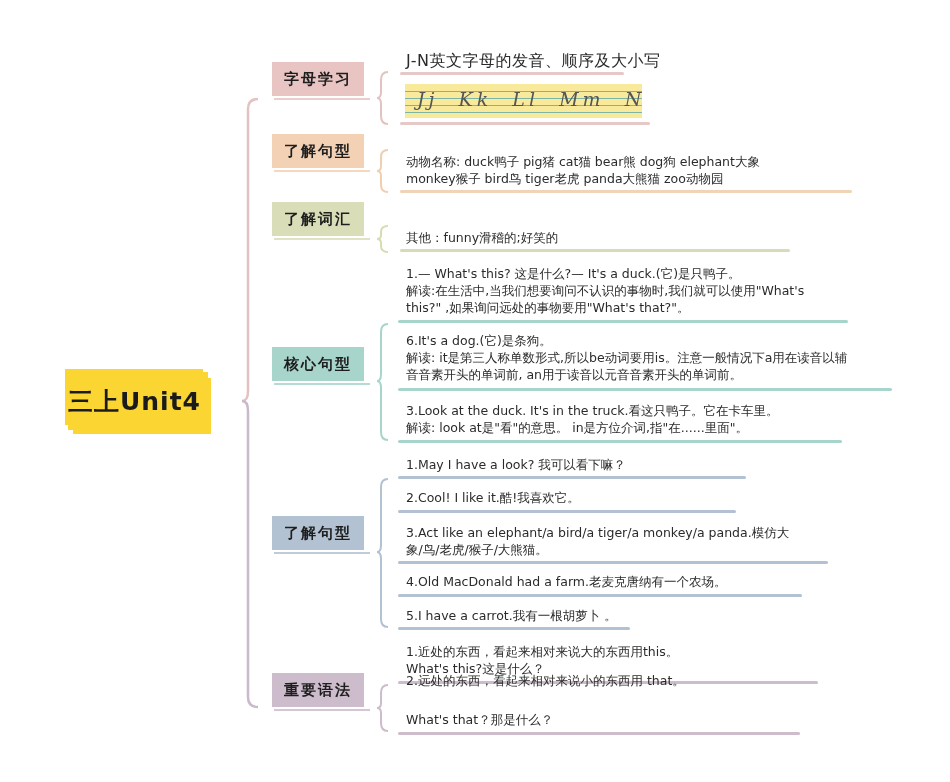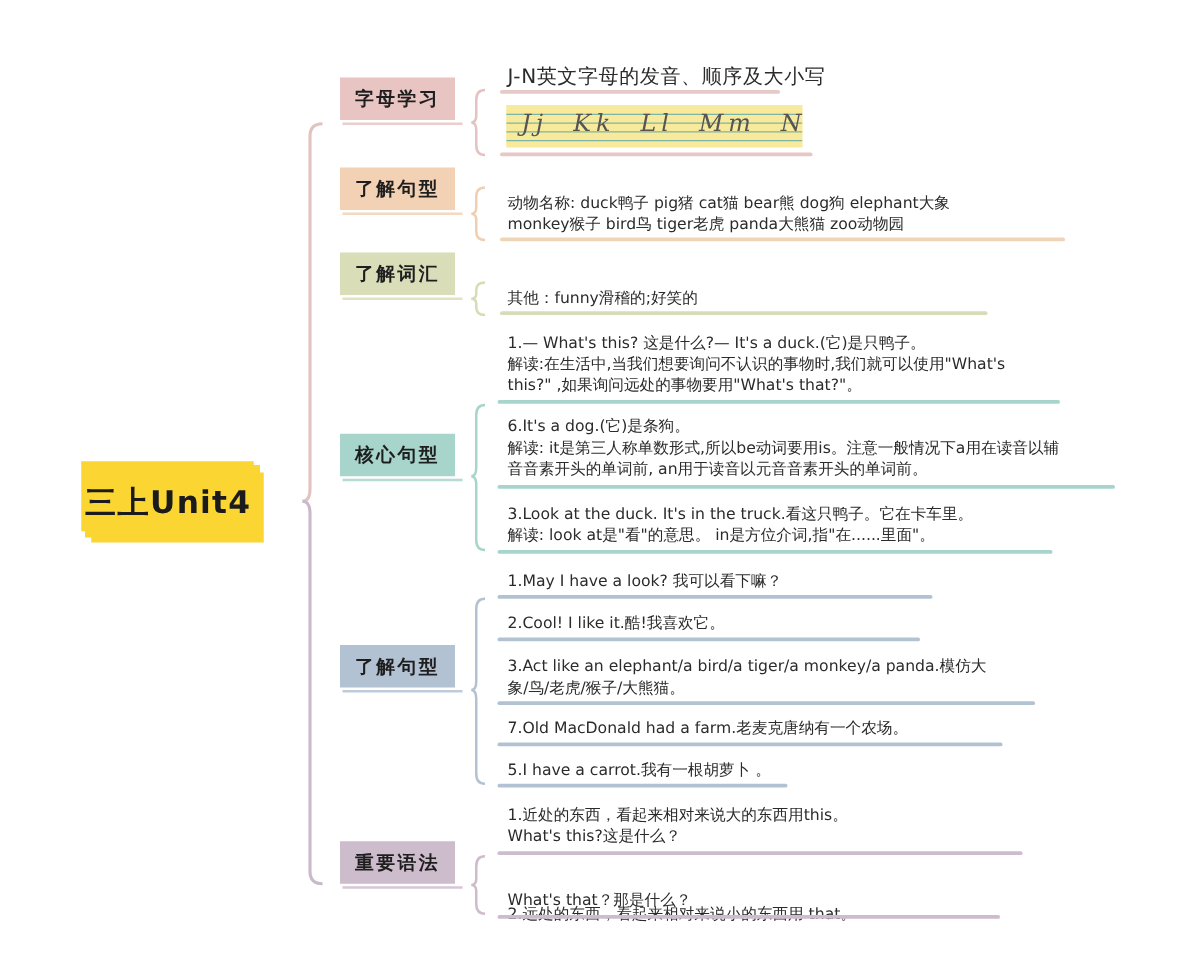--- a/index.html
+++ b/index.html
@@ -102,31 +102,31 @@
 <div class="txt" style="left:406px;top:456px">1.May I have a look? 我可以看下嘛？</div>
 <div class="uline" style="left:398px;top:476px;width:348px;background:#b3c2d3"></div>
 
 <div class="txt" style="left:406px;top:489px">2.Cool! I like it.酷!我喜欢它。</div>
 <div class="uline" style="left:398px;top:510px;width:338px;background:#b3c2d3"></div>
 
 <div class="txt" style="left:406px;top:524px">3.Act like an elephant/a bird/a tiger/a monkey/a panda.模仿大</div>
 <div class="txt" style="left:406px;top:541px">象/鸟/老虎/猴子/大熊猫。</div>
 <div class="uline" style="left:398px;top:561px;width:430px;background:#b3c2d3"></div>
 
-<div class="txt" style="left:406px;top:573px">7.Old MacDonald had a farm.老麦克唐纳有一个农场。</div>
+<div class="txt" style="left:406px;top:573px">4.Old MacDonald had a farm.老麦克唐纳有一个农场。</div>
 <div class="uline" style="left:398px;top:594px;width:404px;background:#b3c2d3"></div>
 
 <div class="txt" style="left:406px;top:607px">5.I have a carrot.我有一根胡萝卜 。</div>
 <div class="uline" style="left:398px;top:627px;width:232px;background:#b3c2d3"></div>
 
 <div class="tag t-purple" style="top:673px">
   <span>重要语法</span>
 </div>
 <svg class="brace" style="left:376px;top:683px" width="14" height="50">
   <path d="M12 2 Q5 2 5 10 L5 20 Q5 25 1 25 Q5 25 5 30 L5 40 Q5 48 12 48" stroke="#cdbccc" stroke-width="2" fill="none"></path>
 </svg>
 <div class="txt" style="left:406px;top:643px">1.近处的东西，看起来相对来说大的东西用this。</div>
 <div class="txt" style="left:406px;top:660px">What's  this?这是什么？</div>
 <div class="uline" style="left:398px;top:681px;width:420px;background:#cdbccc"></div>
 
-<div class="txt" style="left:406px;top:722px">2.远处的东西，看起来相对来说小的东西用  that。</div>
+<div class="txt" style="left:406px;top:672px">2.远处的东西，看起来相对来说小的东西用  that。</div>
 <div class="txt" style="left:406px;top:711px">What's  that？那是什么？</div>
 <div class="uline" style="left:398px;top:732px;width:402px;background:#cdbccc"></div>
 
 </body></html>

